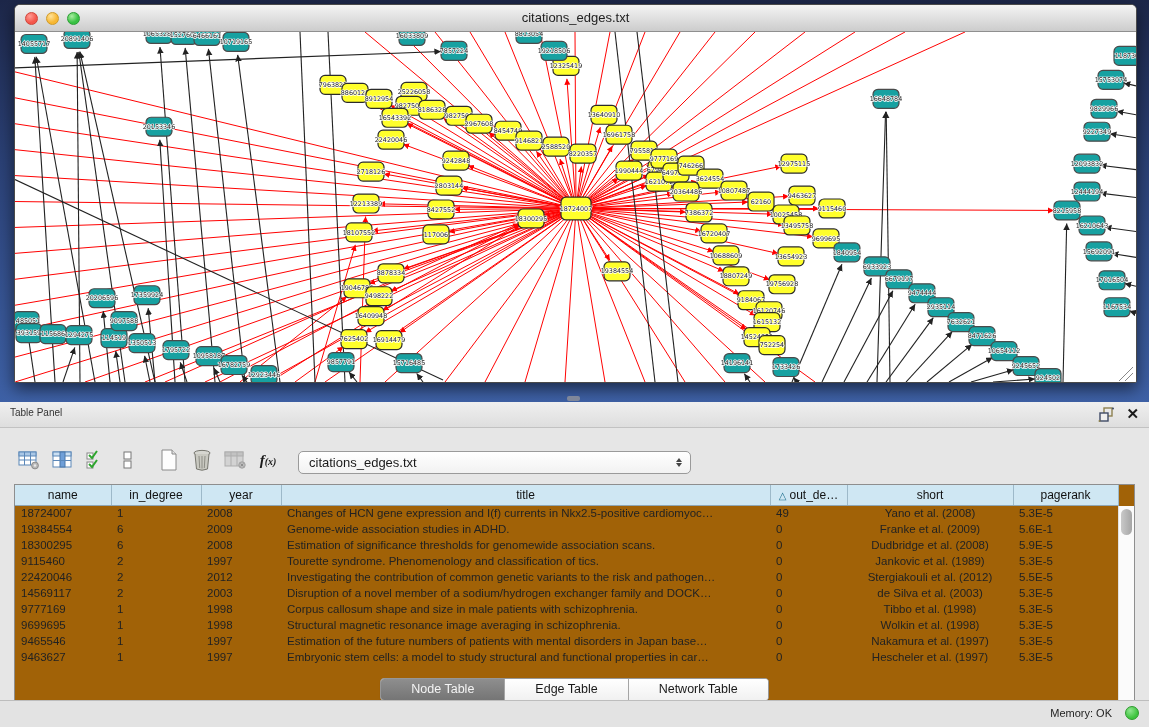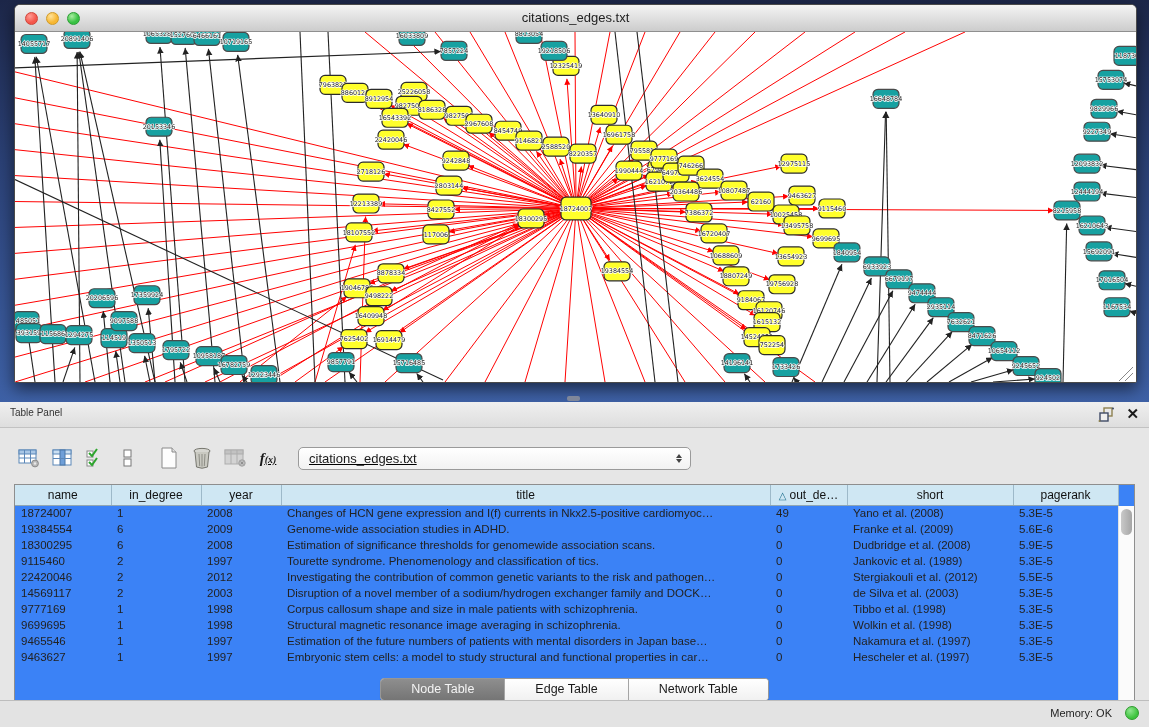--- a/index.html
+++ b/index.html
@@ -30,46 +30,46 @@
   .table-panel { position:absolute; left:0; top:402px; width:1149px; height:298px;
     background:#e6e6e6; }
   .panel-titlebar { height:26px; background:linear-gradient(#efefef,#dedede);
     border-bottom:1px solid #c2c2c2; position:relative; }
   .panel-title { position:absolute; left:10px; top:5px; font-size:10px; color:#333; }
   .panel-buttons { position:absolute; right:10px; top:4px; display:flex; gap:12px; align-items:center; }
   .float-icon svg { display:block; }
   .close-x { font-size:15px; font-weight:bold; color:#1a1a1a; line-height:16px; cursor:default; }
 
   .toolbar { position:absolute; left:14px; top:40px; height:32px; display:flex;
-    align-items:center; gap:3px;text-decoration:underline; }
+    align-items:flex-end; gap:3px; }
   .tool-btn { width:30px; height:28px; display:flex; align-items:center;
     justify-content:center; background:transparent; border:none; }
   .fx { font-family:"Liberation Serif", serif; font-style:italic; font-size:15px;
     font-weight:bold; color:#1a1a1a; }
   .fx small { font-size:10px; font-weight:bold; }
   .combo { margin-left:12px; width:393px; height:23px; border:1px solid #9a9a9a;
     border-radius:5px; background:linear-gradient(#ffffff,#f2f2f2);
     display:flex; align-items:center; padding:0 8px 0 10px; font-size:13px; color:#1a1a1a; }
   .combo-label { flex:1; overflow:hidden; white-space:nowrap; }
   .combo-arrows { display:flex; flex-direction:column; gap:1px; align-items:center; }
   .combo-arrows i { display:block; width:0; height:0; border-left:3.5px solid transparent;
     border-right:3.5px solid transparent; }
   .combo-arrows .up { border-bottom:4px solid #444; }
   .combo-arrows .dn { border-top:4px solid #444; }
 
   .table-wrap { position:absolute; left:14px; top:82px; width:1121px; height:244px;
-    background:#3b82f6; border:1px solid #8e8e8e; overflow:hidden; }
+    background:#a16207; border:1px solid #8e8e8e; overflow:hidden; }
   table.data { border-collapse:collapse; table-layout:fixed; width:1103px; }
   table.data th { background:#cfe7f3; border-right:1px solid #9db9c9;
     border-bottom:1px solid #8fa6b4; font-weight:normal; font-size:12px; color:#111;
     height:20px; text-align:center; overflow:hidden; white-space:nowrap; }
   table.data th .sort-tri { color:#1f6f8d; font-size:10px; margin-right:3px; }
   table.data td { font-size:11.5px; color:#222; height:16px; padding:0 6px;
     white-space:nowrap; overflow:hidden; }
-  table.data td.center { }
+  table.data td.center { text-align:center; }
   .vscroll { position:absolute; top:21px; right:0; bottom:0; width:16px;
     background:#fbfbfb; border-left:1px solid #e2e2e2; }
   .vscroll .thumb { position:absolute; top:3px; left:2px; width:11px; height:26px;
     border-radius:6px; background:linear-gradient(90deg,#c9c9c9,#a5a5a5); }
 
   .tabs { position:absolute; left:0; right:0; top:276px; display:flex; justify-content:center; }
   .seg-group { display:flex; border:1px solid #979797; border-radius:4px; overflow:hidden;
     background:#fff; box-shadow:0 1px 1px rgba(0,0,0,.15); }
   .seg { font-size:12.5px; color:#1a1a1a; background:linear-gradient(#ffffff,#f1f1f1);
     border:none; border-right:1px solid #a5a5a5; padding:3px 30px 4px; line-height:14px; }
@@ -843,21 +843,21 @@
             <td class="center">Yano et al. (2008)</td>
             <td>5.3E-5</td>
           </tr>
           <tr>
             <td>19384554</td>
             <td>6</td>
             <td>2009</td>
             <td>Genome-wide association studies in ADHD.</td>
             <td>0</td>
             <td class="center">Franke et al. (2009)</td>
-            <td>5.6E-6</td>
+            <td>5.6E-1</td>
           </tr>
           <tr>
             <td>18300295</td>
             <td>6</td>
             <td>2008</td>
             <td>Estimation of significance thresholds for genomewide association scans.</td>
             <td>0</td>
             <td class="center">Dudbridge et al. (2008)</td>
             <td>5.9E-5</td>
           </tr>

